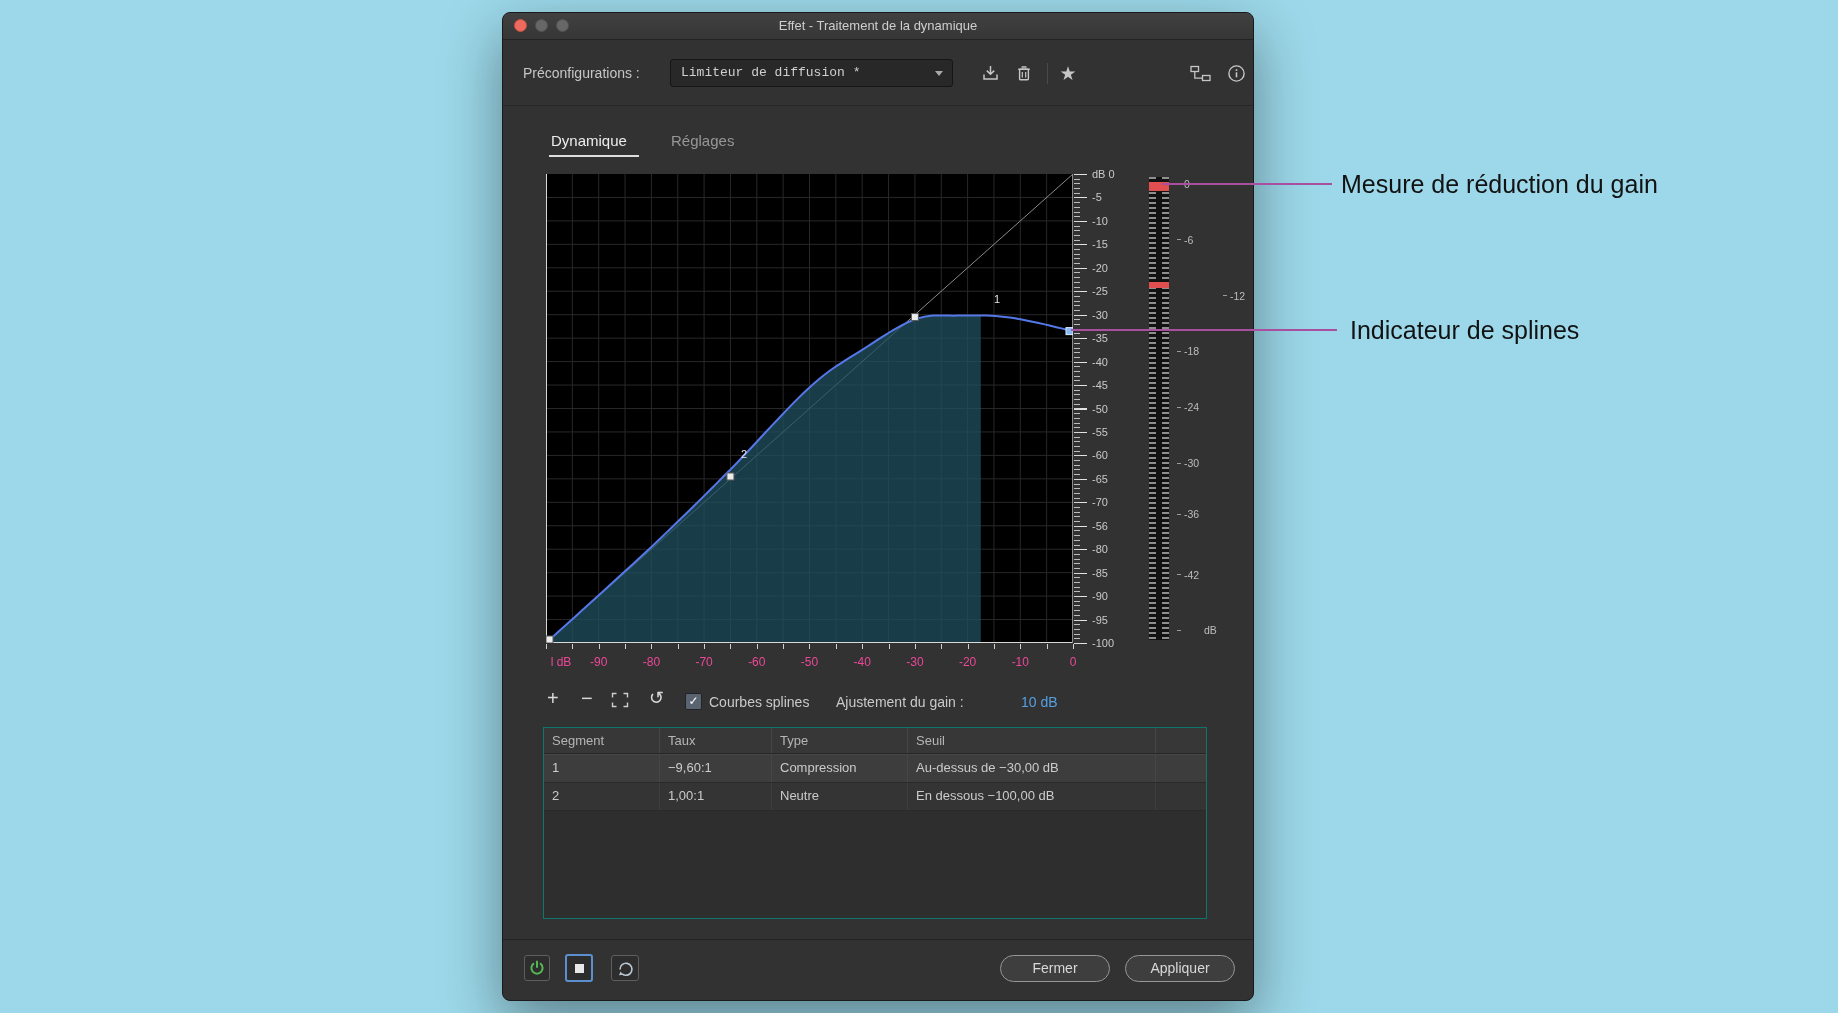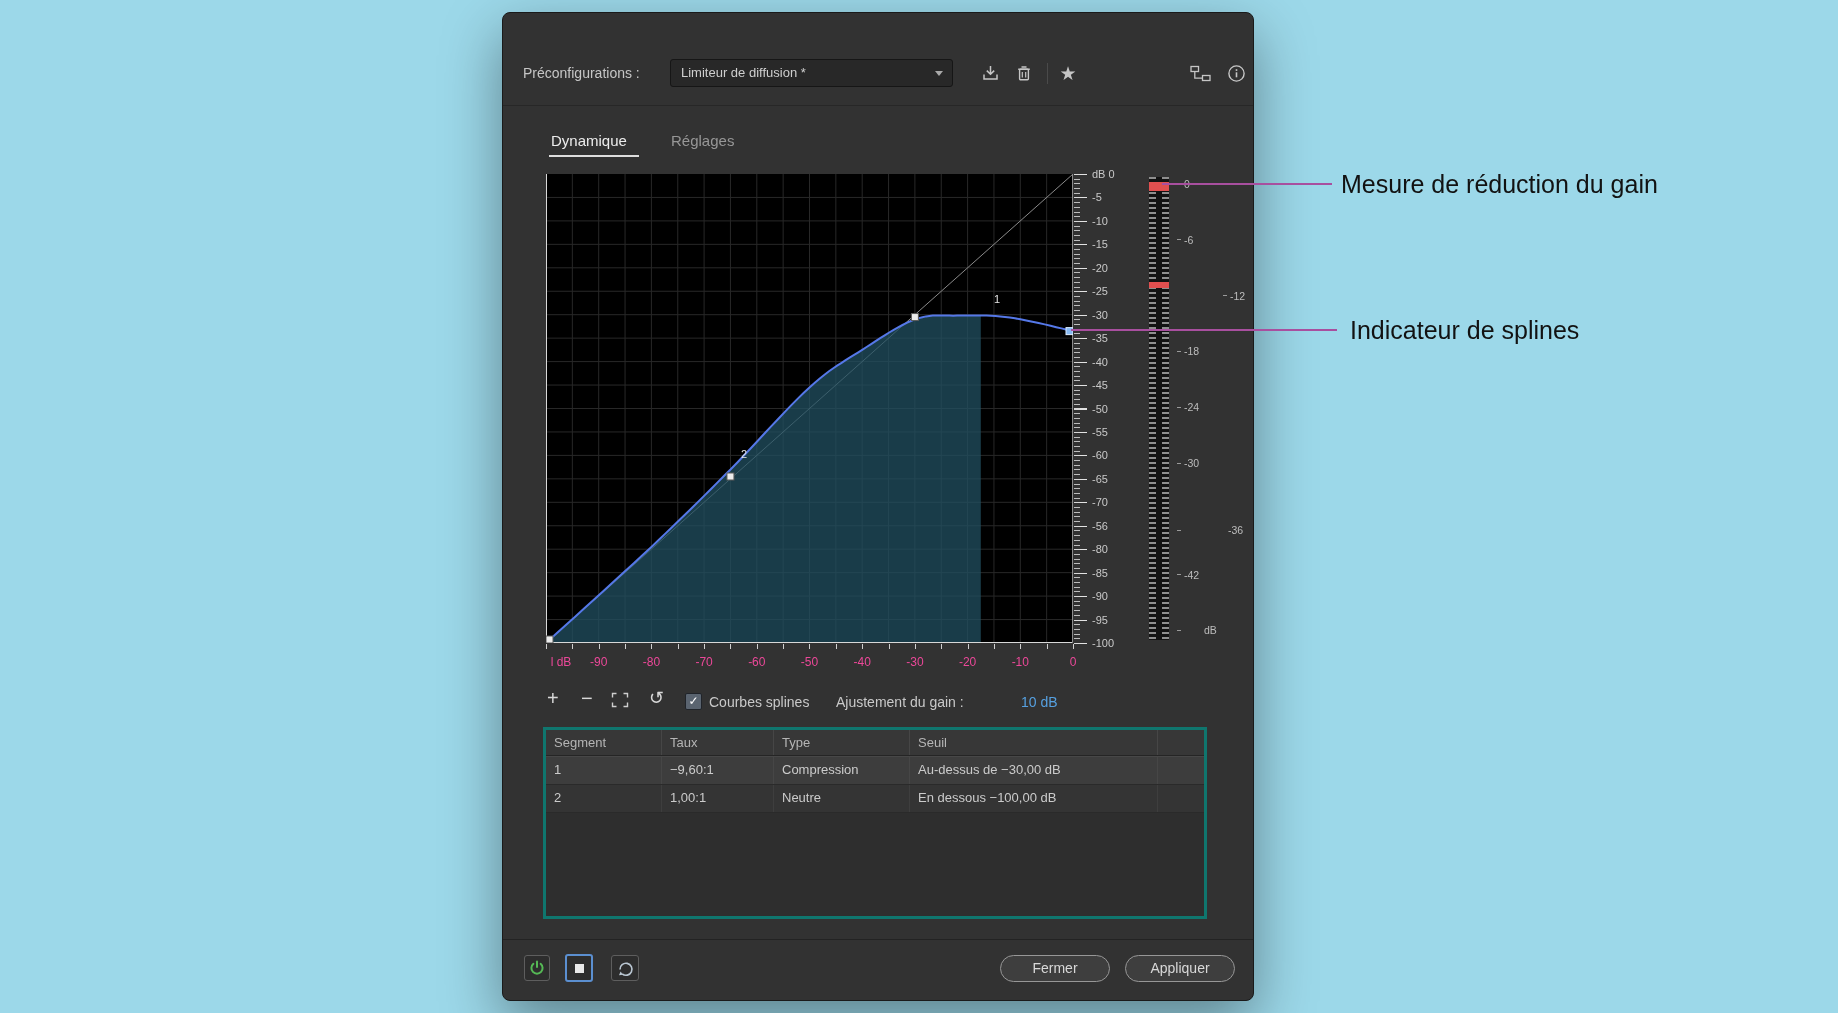--- a/index.html
+++ b/index.html
@@ -12,21 +12,21 @@
   .titlebar{position:absolute;left:0;top:0;right:0;height:26px;background:linear-gradient(#414141,#363636);border-bottom:1px solid #232323;}
   .traffic{position:absolute;left:11px;top:6px;display:flex;gap:8px;}
   .tl{width:13px;height:13px;border-radius:50%;box-sizing:border-box;}
   .tl.red{background:#ed6a5e;border:1px solid #c44f44;}
   .tl.gray{background:#676767;border:1px solid #525252;}
   .title{position:absolute;left:60px;right:60px;top:0;height:26px;line-height:26px;text-align:center;color:#cecece;font-size:13px;white-space:nowrap;}
 
   
   .presets-label{position:absolute;left:20px;top:52px;font-size:14px;color:#c6c6c6;}
   .preset-select{position:absolute;left:167px;top:46px;width:283px;height:28px;background:#282828;border:1px solid #161616;
-                 border-radius:3px;box-sizing:border-box;color:#cfcfcf;font-size:13px;line-height:26px;padding-left:10px;}
+                 border-radius:3px;box-sizing:border-box;color:#cfcfcf;font-size:13px;line-height:26px;padding-left:10px;font-family:Liberation Mono, monospace;}
   .preset-chevron{position:absolute;right:9px;top:11px;width:0;height:0;border-left:4.5px solid transparent;border-right:4.5px solid transparent;border-top:5px solid #a9a9a9;}
   .icon-btn{position:absolute;width:26px;height:26px;top:47px;display:flex;align-items:center;justify-content:center;color:#c6c6c6;}
   .tb-divider{position:absolute;left:544px;top:50px;width:1px;height:21px;background:#4a4a4a;}
   .toolbar-rule{position:absolute;left:0;right:0;top:92px;height:1px;background:#272727;}
 
   
   .tab{position:absolute;top:119px;font-size:15px;}
   .tab.active{color:#ececec;}
   .tab.inactive{color:#979797;}
   .tab-underline{position:absolute;left:46px;top:142px;width:90px;height:2px;background:#dedede;}
@@ -68,21 +68,21 @@
   #btn-minus{left:78px;top:674px;font-size:20px;}
   #btn-scale{left:108px;top:679px;}
   #btn-reset{left:146px;top:674px;font-size:18px;}
   .cb{position:absolute;left:182px;top:680px;width:15px;height:15px;background:#5a6470;border:1px solid #20242a;border-radius:2px;
       color:#fff;font-size:12px;line-height:15px;text-align:center;box-sizing:content-box;}
   #lbl-splines{position:absolute;left:206px;top:681px;font-size:14px;color:#c9c9c9;}
   #lbl-gain{position:absolute;left:333px;top:681px;font-size:14px;color:#c9c9c9;}
   #val-gain{position:absolute;left:518px;top:681px;font-size:14px;}
 
   
-  .table{position:absolute;left:40px;top:714px;width:664px;height:192px;background:#2e2e2e;border:3px solid #0f766e;box-sizing:border-box;overflow:hidden;}
+  .table{position:absolute;left:40px;top:714px;width:664px;height:192px;background:#2e2e2e;border:1px solid #0f766e;box-sizing:border-box;overflow:hidden;}
   .t-head{display:flex;height:25px;background:#373737;border-bottom:1px solid #252525;}
   .t-cell{box-sizing:border-box;padding-left:8px;line-height:25px;font-size:13px;color:#b5b5b5;border-right:1px solid #464646;flex:none;}
   .t-fill{flex:1;border-right:none;}
   .t-row{display:flex;height:27px;}
   .t-row.even{background:#3d3d3d;border-top:1px solid #474747;border-bottom:1px solid #2a2a2a;}
   .t-row.odd{background:#343434;border-bottom:1px solid #2a2a2a;}
   .t-cell-r{box-sizing:border-box;padding-left:8px;line-height:26px;font-size:13px;color:#cbcbcb;border-right:1px solid rgba(255,255,255,.05);flex:none;white-space:nowrap;overflow:hidden;}
 
   
   .f-divider{position:absolute;left:0;right:0;top:926px;height:1px;background:#232323;}
@@ -104,20 +104,28 @@
   #ann-text-1{left:1341px;top:170px;}
   #ann-text-2{left:1350px;top:316px;}
 </style>
 </head>
 <body>
 
 <div class="page">
 
   <div class="window">
 
+    <div class="titlebar">
+      <div class="traffic">
+        <span class="tl red"></span>
+        <span class="tl gray"></span>
+        <span class="tl gray"></span>
+      </div>
+      <div class="title">Effet - Traitement de la dynamique</div>
+    </div>
 
     <div class="presets-label">Préconfigurations :</div>
     <div class="preset-select">
       <span>Limiteur de diffusion *</span>
       <span class="preset-chevron"></span>
     </div>
 
     <div class="icon-btn" style="left:474px;">
       <svg width="19" height="19" viewBox="0 0 19 19">
         <path d="M9.5 2 v8 M5.8 6.6 L9.5 10.3 L13.2 6.6" fill="none" stroke="#c6c6c6" stroke-width="1.5"></path>
@@ -269,21 +277,21 @@
           <span>-18</span>
         </div>
         <div class="m-label" style="top: 223.2px;">
           <span class="tick"></span>
           <span>-24</span>
         </div>
         <div class="m-label" style="top: 279px;">
           <span class="tick"></span>
           <span>-30</span>
         </div>
-        <div class="m-label" style="top: 346px; gap: 44px;">
+        <div class="m-label" style="top: 330px;">
           <span class="tick"></span>
           <span>-36</span>
         </div>
         <div class="m-label" style="top: 390.6px;">
           <span class="tick"></span>
           <span>-42</span>
         </div>
         <div class="m-label" style="top: 446.4px; gap: 20px;">
           <span class="tick"></span>
           <span>dB</span>

